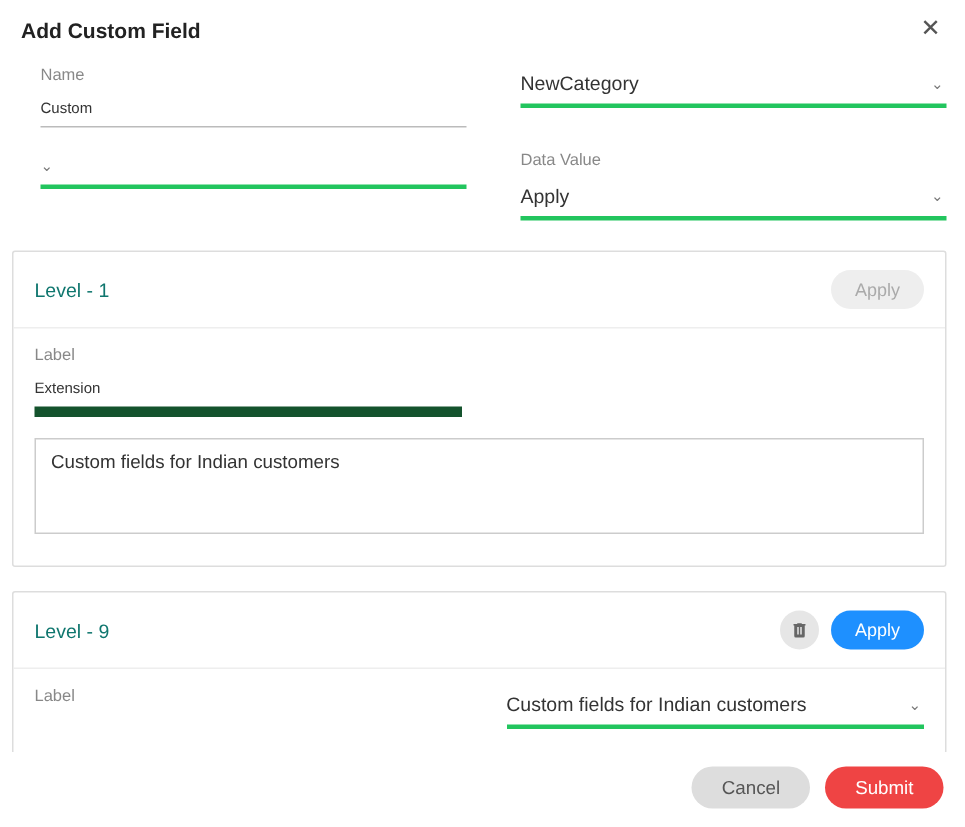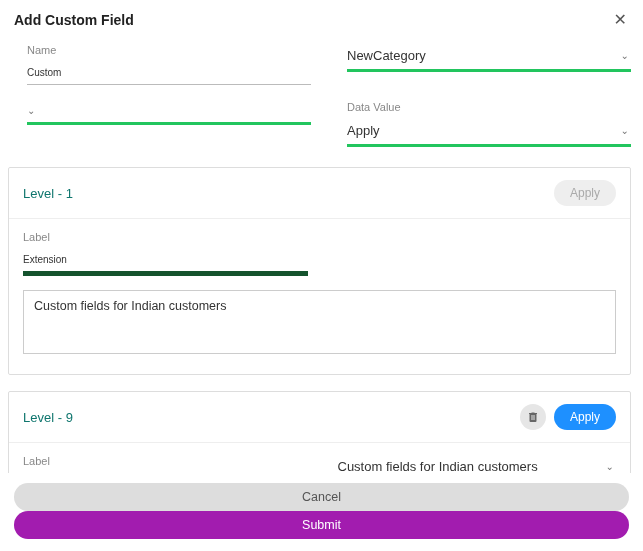--- a/index.html
+++ b/index.html
@@ -143,21 +143,21 @@
       height: 12px;
     }
     .level-body {
       padding: 12px 14px 16px 14px;
     }
     .label-field {
       margin-bottom: 14px;
       width: 48%;
     }
     .label-field .field-input {
-      border-bottom: 5px solid #14532d;
+      border-bottom: 7px solid #14532d;
     }
     .textarea-box {
       width: 100%;
       min-height: 64px;
       border: 1px solid #ccc;
       padding: 8px 10px;
       font-size: 12.5px;
       color: #333;
       font-family: inherit;
       resize: none;
@@ -173,36 +173,36 @@
     }
     .footer {
       position: absolute;
       bottom: 0;
       left: 0;
       right: 0;
       padding: 10px 14px 12px;
       background: #fff;
       display: flex;
       justify-content: flex-end;
-      flex-direction: column;
+      gap: 10px;
     }
     .footer-btn {
       border: none;
       border-radius: 16px;
       padding: 7px 20px;
       font-size: 12.5px;
       cursor: pointer;
       font-family: inherit;
     }
     .cancel-btn {
       background: #ddd;
       color: #555;
     }
     .submit-btn {
-      background: #a21caf;
+      background: #ef4444;
       color: #fff;
     }
     
     .content::-webkit-scrollbar {
       width: 6px;
     }
     .content::-webkit-scrollbar-thumb {
       background: #ccc;
       border-radius: 3px;
     }

